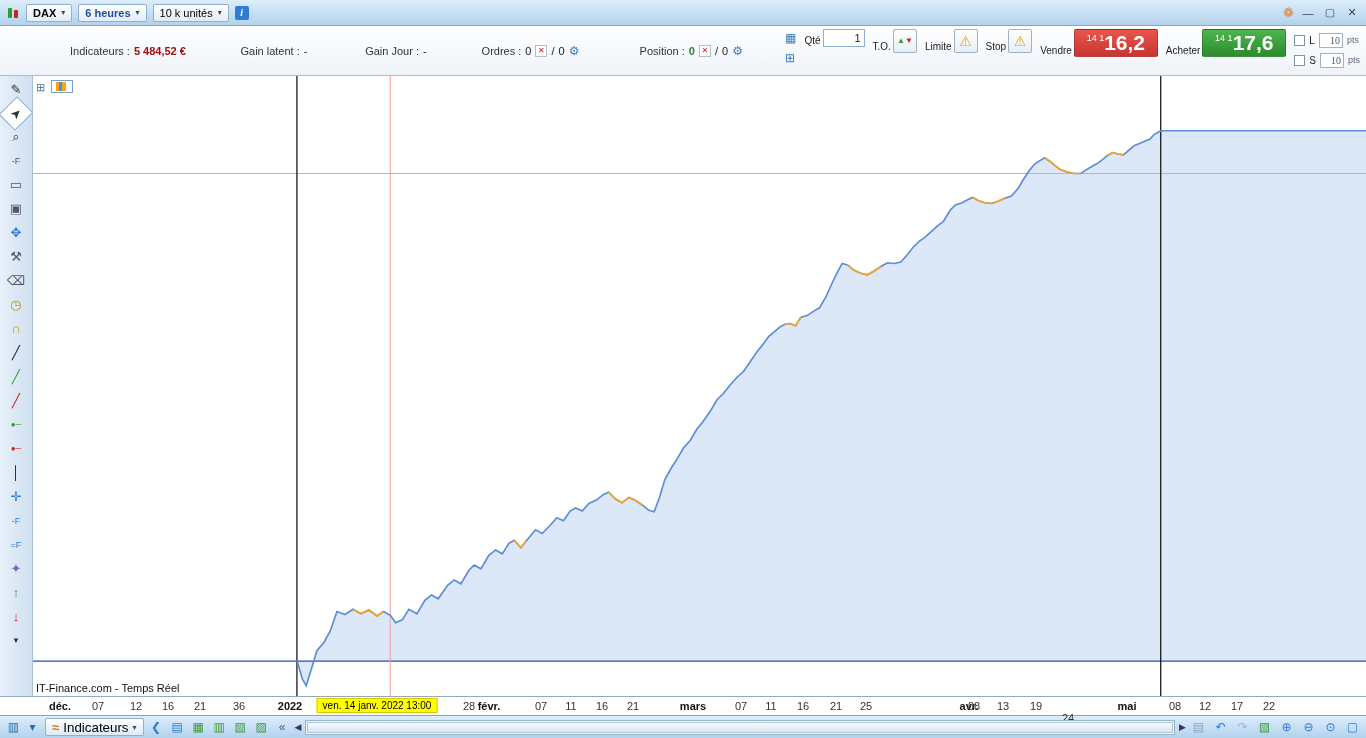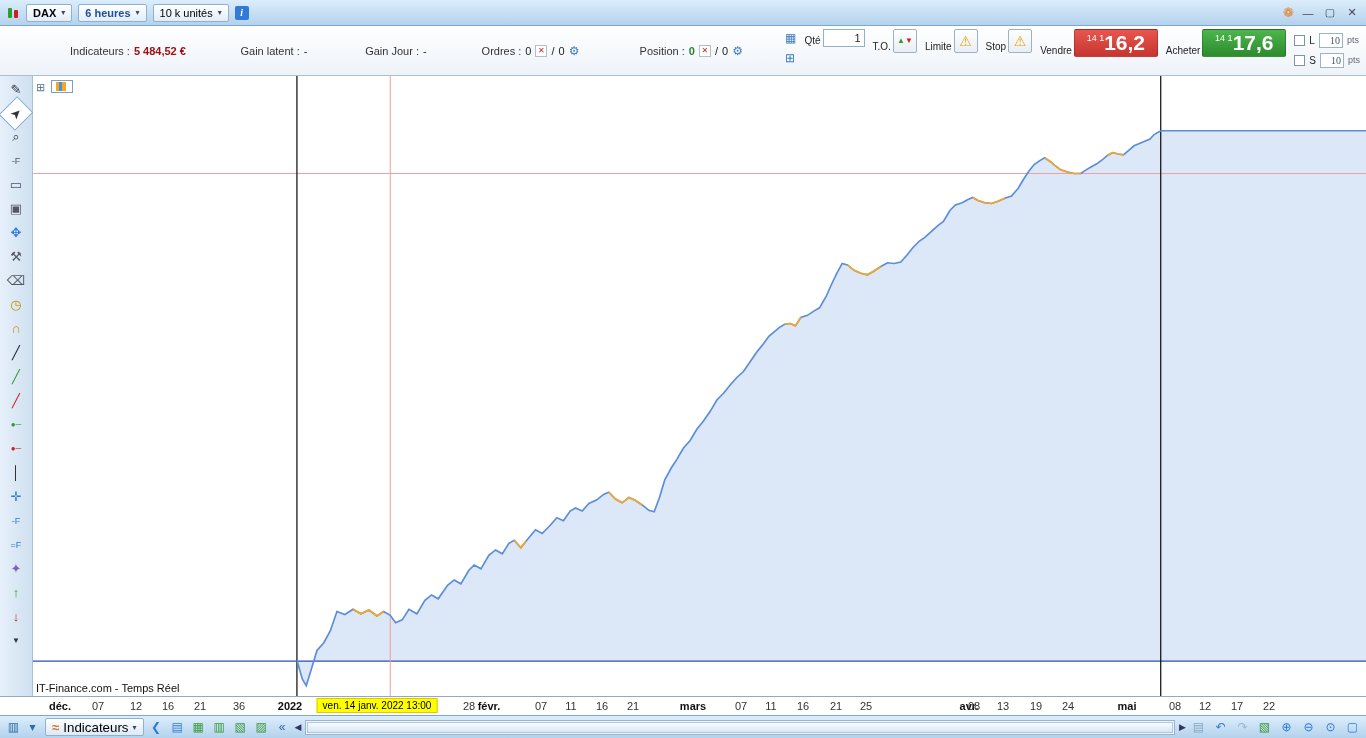--- a/index.html
+++ b/index.html
@@ -291,21 +291,21 @@
     <span class="xtick bold" style="left: 693px;">mars</span>
     <span class="xtick" style="left: 741px;">07</span>
     <span class="xtick" style="left: 771px;">11</span>
     <span class="xtick" style="left: 803px;">16</span>
     <span class="xtick" style="left: 836px;">21</span>
     <span class="xtick" style="left: 866px;">25</span>
     <span class="xtick bold" style="left: 969px;">avr.</span>
     <span class="xtick" style="left: 974px;">08</span>
     <span class="xtick" style="left: 1003px;">13</span>
     <span class="xtick" style="left: 1036px;">19</span>
-    <span class="xtick" style="left: 1068px;">24</span>
+    <span class="xtick" style="left: 1068px; margin-top: 12px;">24</span>
     <span class="xtick bold" style="left: 1127px;">mai</span>
     <span class="xtick" style="left: 1175px;">08</span>
     <span class="xtick" style="left: 1205px;">12</span>
     <span class="xtick" style="left: 1237px;">17</span>
     <span class="xtick" style="left: 1269px;">22</span>
   </div>
 
 <div class="bottombar">
   <span id="bb-pre" style="display:flex;align-items:center;gap:2px">
       <span class="bb-ic" style="color: rgb(46, 109, 164);">▥</span>

